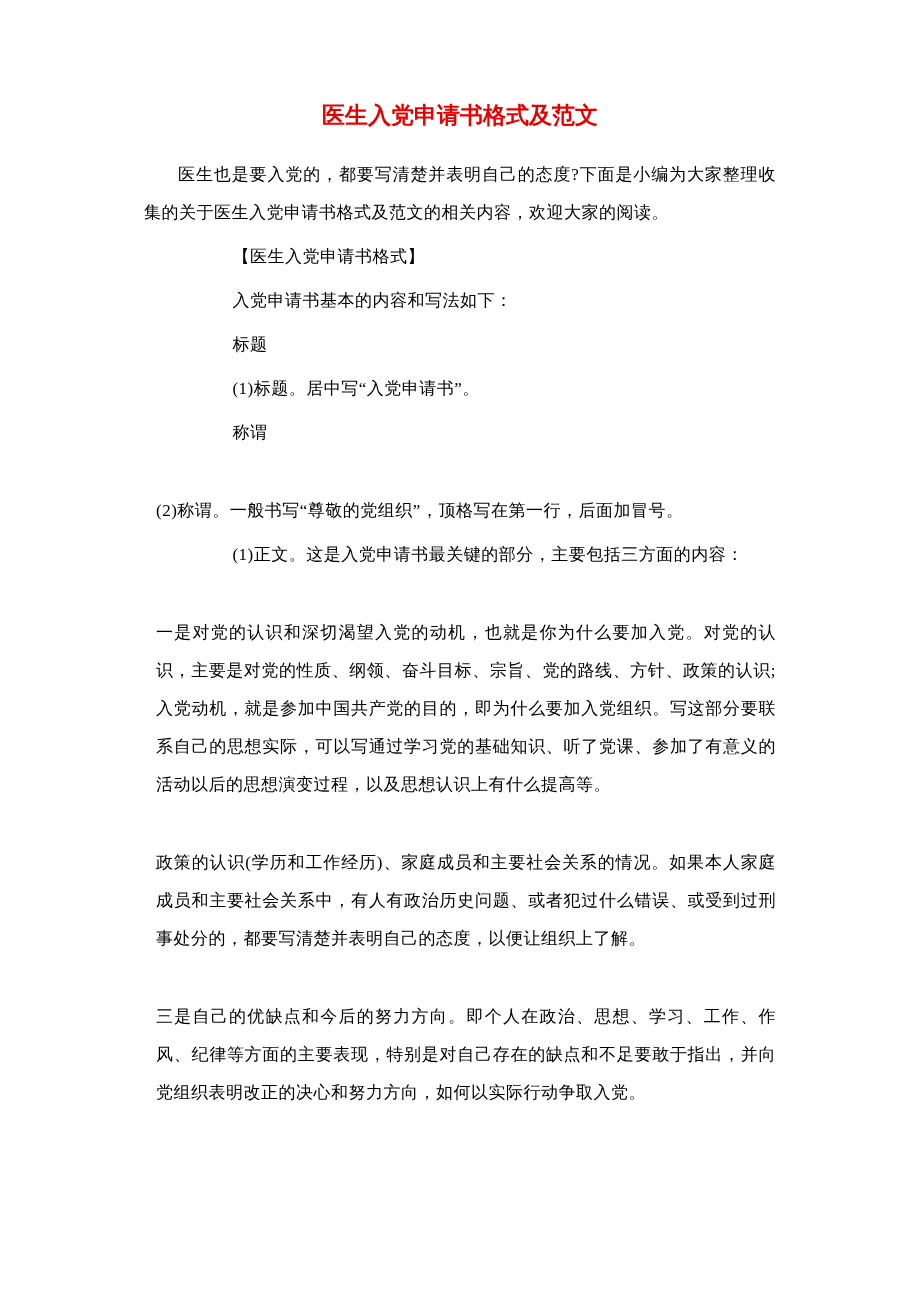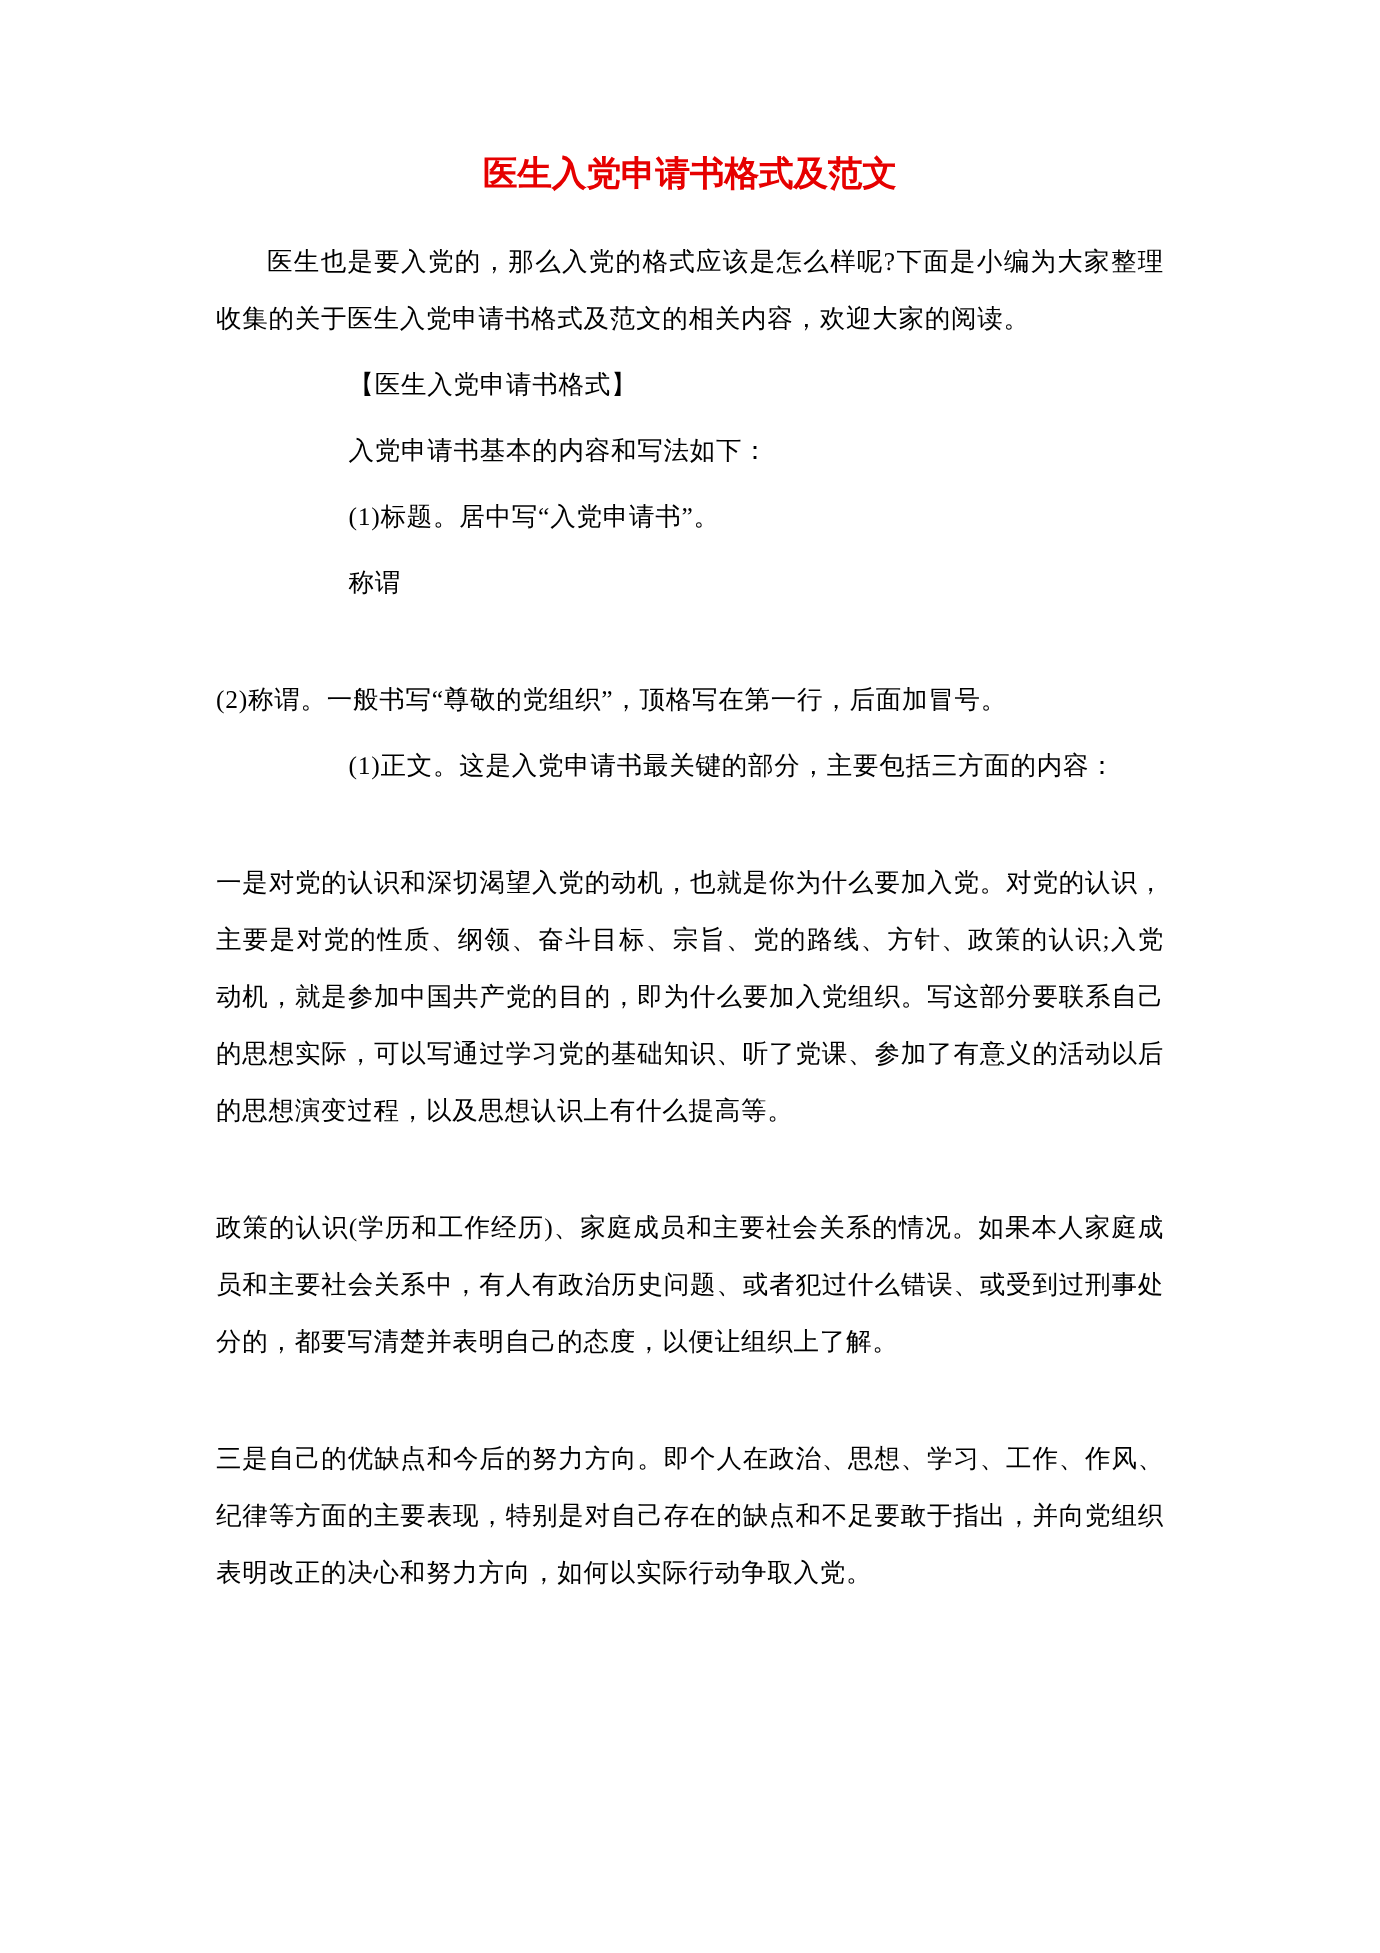--- a/index.html
+++ b/index.html
@@ -37,35 +37,37 @@
     letter-spacing: 0.5px;
   }
   .indent-2 {
     text-indent: 2em;
   }
   .indent-deep {
     text-indent: 5.2em;
   }
   .gap-top {
     margin-top: 40px;
+    margin-left: 12px;
   }
 </style>
 </head>
 <body>
 
 <div class="page">
 
   <h1 class="doc-title">医生入党申请书格式及范文</h1>
 
-  <p class="para indent-2">医生也是要入党的，那么入党的格式应该是怎么样呢?下面是小编为大家整理收集的关于医生入党申请书格式及范文的相关内容，欢迎大家的阅读。</p>
+  <p class="para indent-2">医生也是要入党的，都要写清楚并表明自己的态度?下面是小编为大家整理收集的关于医生入党申请书格式及范文的相关内容，欢迎大家的阅读。</p>
 
   <p class="para indent-deep">【医生入党申请书格式】</p>
 
   <p class="para indent-deep">入党申请书基本的内容和写法如下：</p>
 
+  <p class="para indent-deep">标题</p>
 
   <p class="para indent-deep">(1)标题。居中写“入党申请书”。</p>
 
   <p class="para indent-deep">称谓</p>
 
   <p class="para gap-top">(2)称谓。一般书写“尊敬的党组织”，顶格写在第一行，后面加冒号。</p>
 
 
   <p class="para indent-deep">(1)正文。这是入党申请书最关键的部分，主要包括三方面的内容：</p>
 

